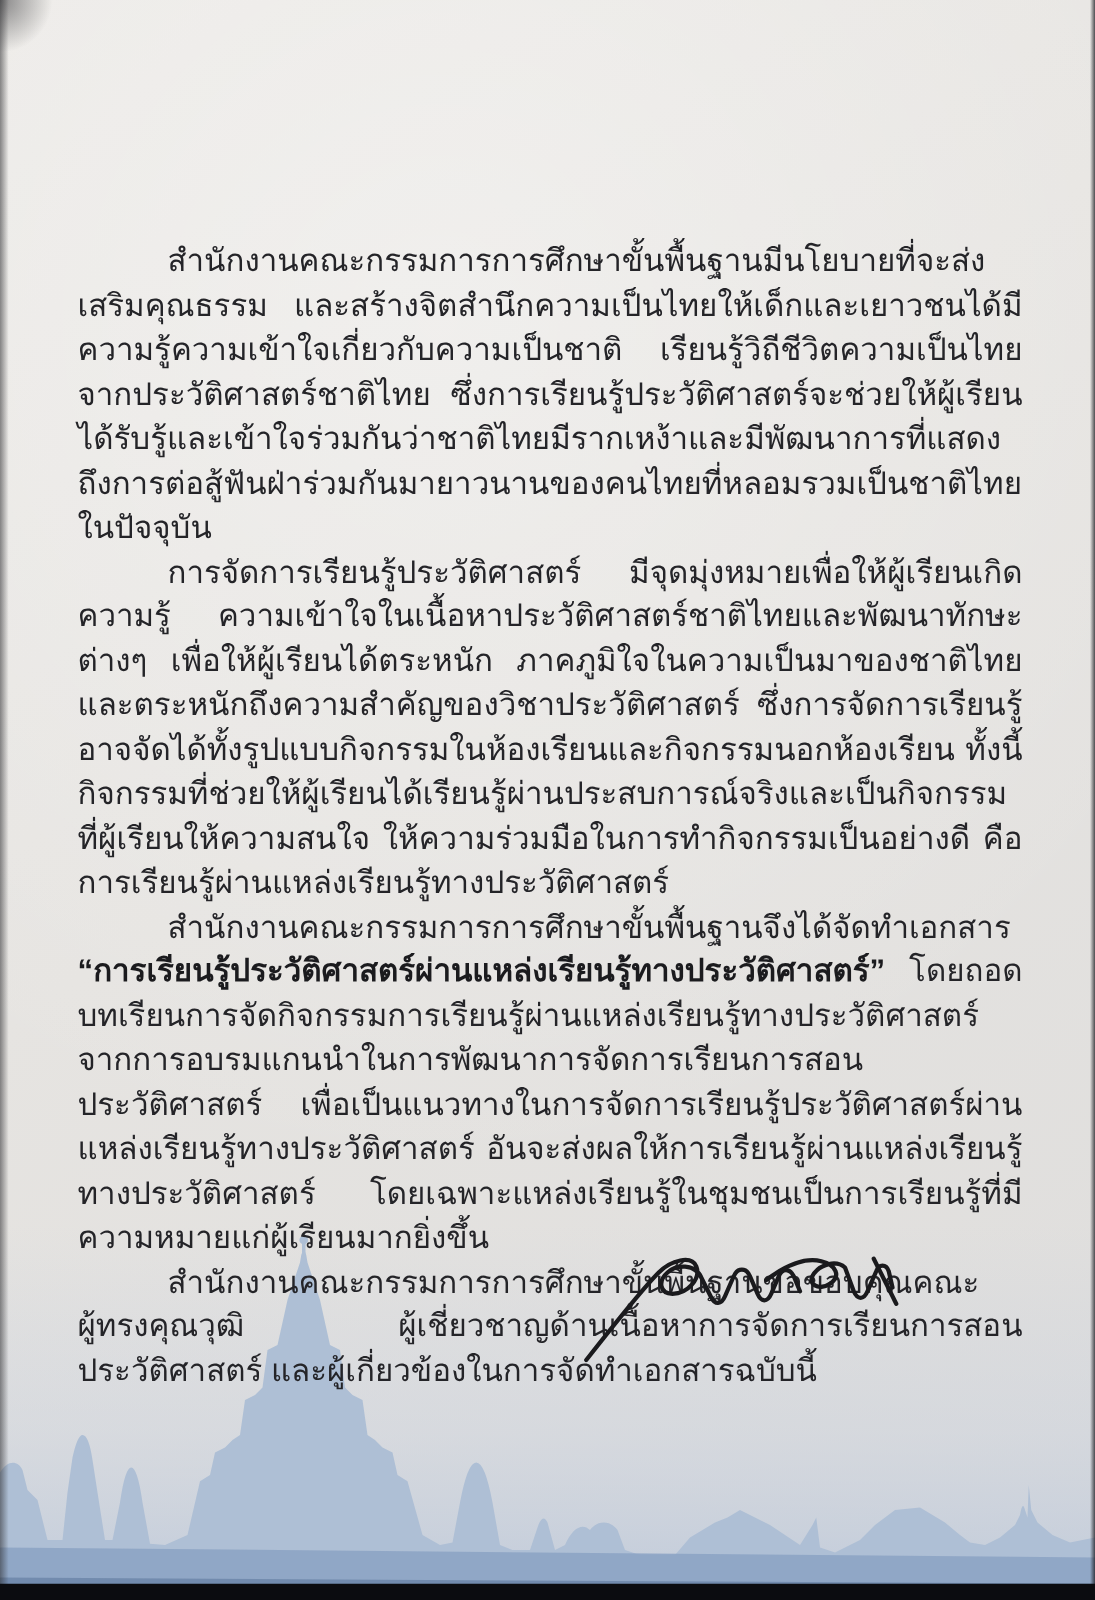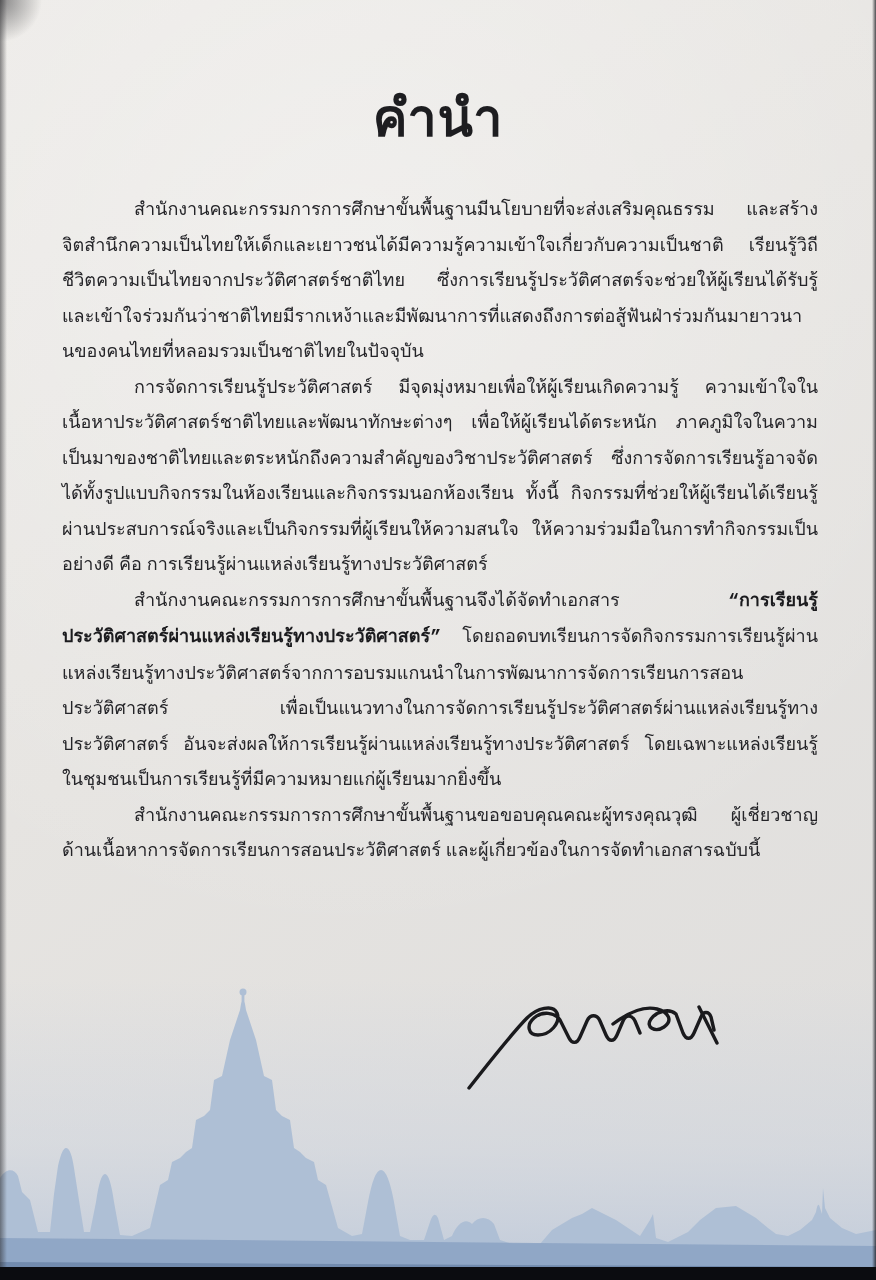--- a/index.html
+++ b/index.html
@@ -22,25 +22,25 @@
   .edge-bottom{position:absolute;left:0;right:0;bottom:0;height:13px;background:#0b0c10;z-index:7;}
   .corner-tl{position:absolute;left:0;top:0;width:60px;height:60px;
     background:radial-gradient(60px 60px at 0 0,rgba(30,30,34,.5),rgba(30,30,34,0) 70%);z-index:6;}
 
   .title{
     position:absolute;top:76px;left:0;width:100%;text-align:center;
     font-size:52px;font-weight:700;color:#1d1d20;letter-spacing:1px;z-index:3;
   }
   .content{
     position:absolute;left:62px;top:192px;width:756px;z-index:3;
-    font-size:18px;line-height:35.5px;color:#242428;text-align:justify;
+    font-size:25px;line-height:35.5px;color:#242428;text-align:justify;
     overflow-wrap:break-word;
   }
   .content p{margin:0;text-indent:72px;}
-  .bold{font-weight:700;color:#1b1b1e;font-family:Liberation Mono, monospace;}
+  .bold{font-weight:700;color:#1b1b1e;}
 
   .sign-block{
     position:absolute;top:1002px;left:412px;width:360px;text-align:center;z-index:4;
     color:#222226;
   }
   .sign-mark{display:block;margin:0 auto -6px auto;}
   .sign-name{font-size:26px;font-weight:600;line-height:38px;}
   .sign-pos{font-size:25px;line-height:40px;}
 
   .watermark{position:absolute;left:0;bottom:0;width:876px;height:300px;z-index:1;}
@@ -78,21 +78,20 @@
         L650,240 L653,234 L656,258
         L668,262 L688,252 L700,240 L716,228 L736,226 L756,238 L768,248 L776,254
         L788,256 L800,250 L812,240 L816,232 Q818,220 820,228 L822,234 L823,208 L825,228
         L830,238 L842,248 L856,254 L876,250
         L876,300 L0,300 Z"></path>
     </g>
     <path d="M0,258 L876,266 L876,300 L0,300 Z" fill="#8da4c4" opacity=".9"></path>
     <path d="M0,282 L876,287 L876,300 L0,300 Z" fill="#6f88ab" opacity=".9"></path>
   </svg>
 
-  <div class="title">คำนำ</div>
 
   <div class="content">
     <p>สำนักงานคณะกรรมการการศึกษาขั้นพื้นฐานมีนโยบายที่จะส่งเสริมคุณธรรม และสร้างจิตสำนึกความเป็นไทยให้เด็กและเยาวชนได้มีความรู้ความเข้าใจเกี่ยวกับความเป็นชาติ เรียนรู้วิถีชีวิตความเป็นไทยจากประวัติศาสตร์ชาติไทย ซึ่งการเรียนรู้ประวัติศาสตร์จะช่วยให้ผู้เรียนได้รับรู้และเข้าใจร่วมกันว่าชาติไทยมีรากเหง้าและมีพัฒนาการที่แสดงถึงการต่อสู้ฟันฝ่าร่วมกันมายาวนานของคนไทยที่หลอมรวมเป็นชาติไทยในปัจจุบัน</p>
     <p>การจัดการเรียนรู้ประวัติศาสตร์ มีจุดมุ่งหมายเพื่อให้ผู้เรียนเกิดความรู้ ความเข้าใจในเนื้อหาประวัติศาสตร์ชาติไทยและพัฒนาทักษะต่างๆ เพื่อให้ผู้เรียนได้ตระหนัก ภาคภูมิใจในความเป็นมาของชาติไทยและตระหนักถึงความสำคัญของวิชาประวัติศาสตร์ ซึ่งการจัดการเรียนรู้อาจจัดได้ทั้งรูปแบบกิจกรรมในห้องเรียนและกิจกรรมนอกห้องเรียน ทั้งนี้ กิจกรรมที่ช่วยให้ผู้เรียนได้เรียนรู้ผ่านประสบการณ์จริงและเป็นกิจกรรมที่ผู้เรียนให้ความสนใจ ให้ความร่วมมือในการทำกิจกรรมเป็นอย่างดี คือ การเรียนรู้ผ่านแหล่งเรียนรู้ทางประวัติศาสตร์</p>
     <p><span>สำนักงานคณะกรรมการการศึกษาขั้นพื้นฐานจึงได้จัดทำเอกสาร </span><span class="bold">“การเรียนรู้ประวัติศาสตร์ผ่านแหล่งเรียนรู้ทางประวัติศาสตร์”</span><span> โดยถอดบทเรียนการจัดกิจกรรมการเรียนรู้ผ่านแหล่งเรียนรู้ทางประวัติศาสตร์จากการอบรมแกนนำในการพัฒนาการจัดการเรียนการสอนประวัติศาสตร์ เพื่อเป็นแนวทางในการจัดการเรียนรู้ประวัติศาสตร์ผ่านแหล่งเรียนรู้ทางประวัติศาสตร์ อันจะส่งผลให้การเรียนรู้ผ่านแหล่งเรียนรู้ทางประวัติศาสตร์ โดยเฉพาะแหล่งเรียนรู้ในชุมชนเป็นการเรียนรู้ที่มีความหมายแก่ผู้เรียนมากยิ่งขึ้น</span></p>
     <p>สำนักงานคณะกรรมการการศึกษาขั้นพื้นฐานขอขอบคุณคณะผู้ทรงคุณวุฒิ ผู้เชี่ยวชาญด้านเนื้อหาการจัดการเรียนการสอนประวัติศาสตร์ และผู้เกี่ยวข้องในการจัดทำเอกสารฉบับนี้</p>
   </div>
 
   <div class="sign-block">
     <svg class="sign-mark" width="258" height="88" viewBox="0 0 258 88">

